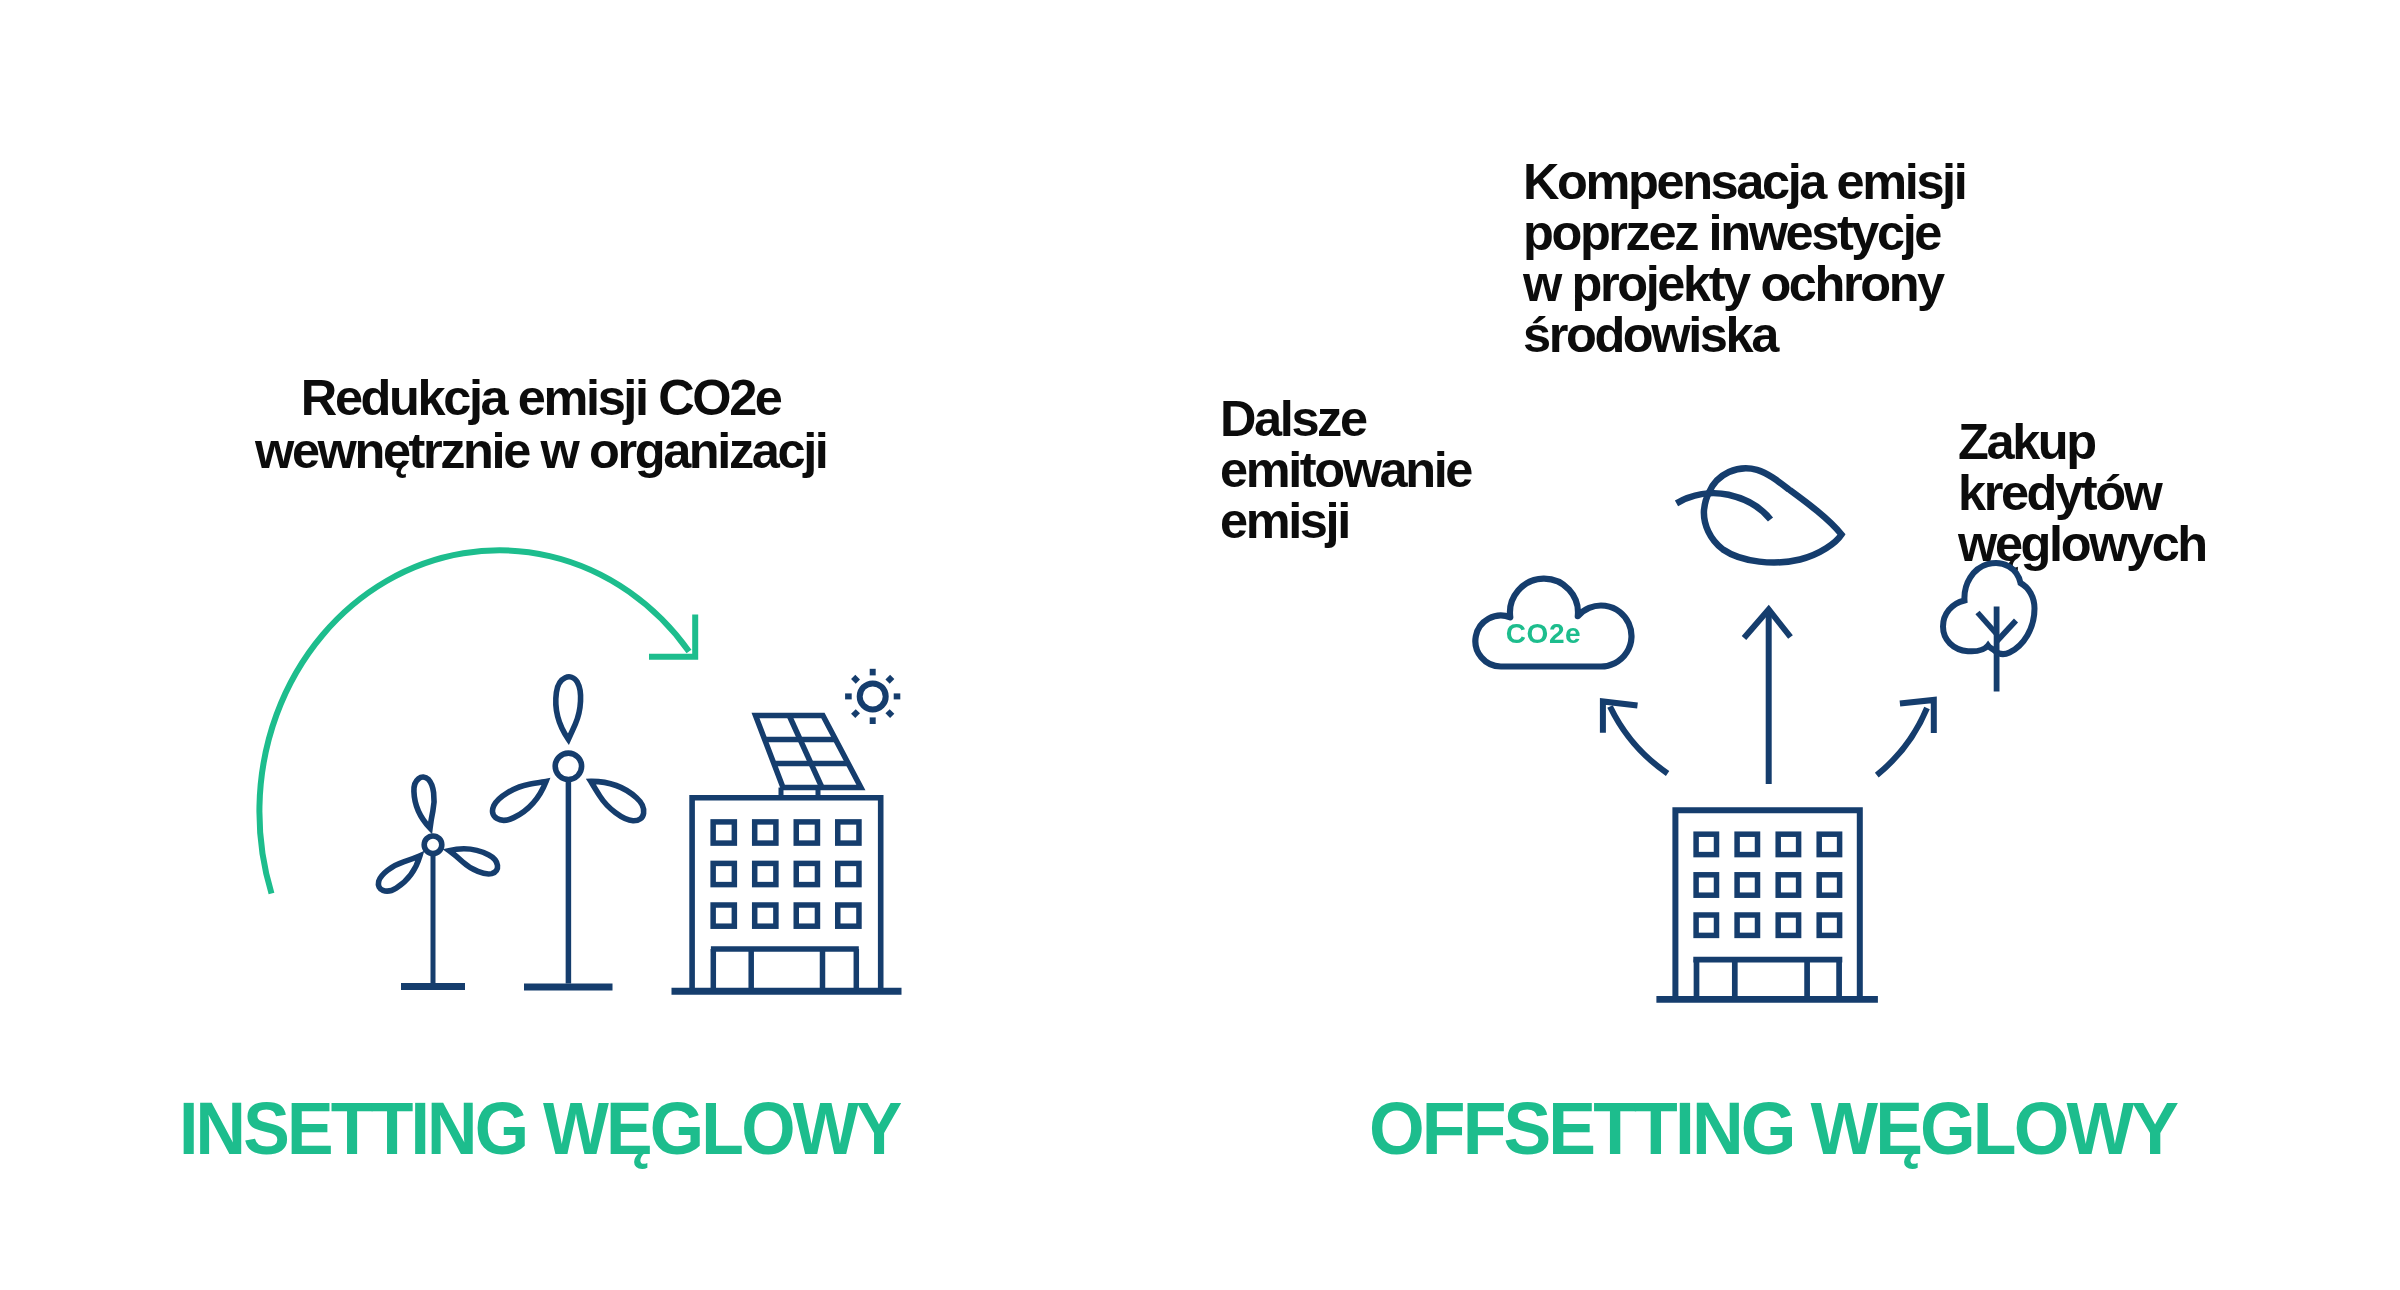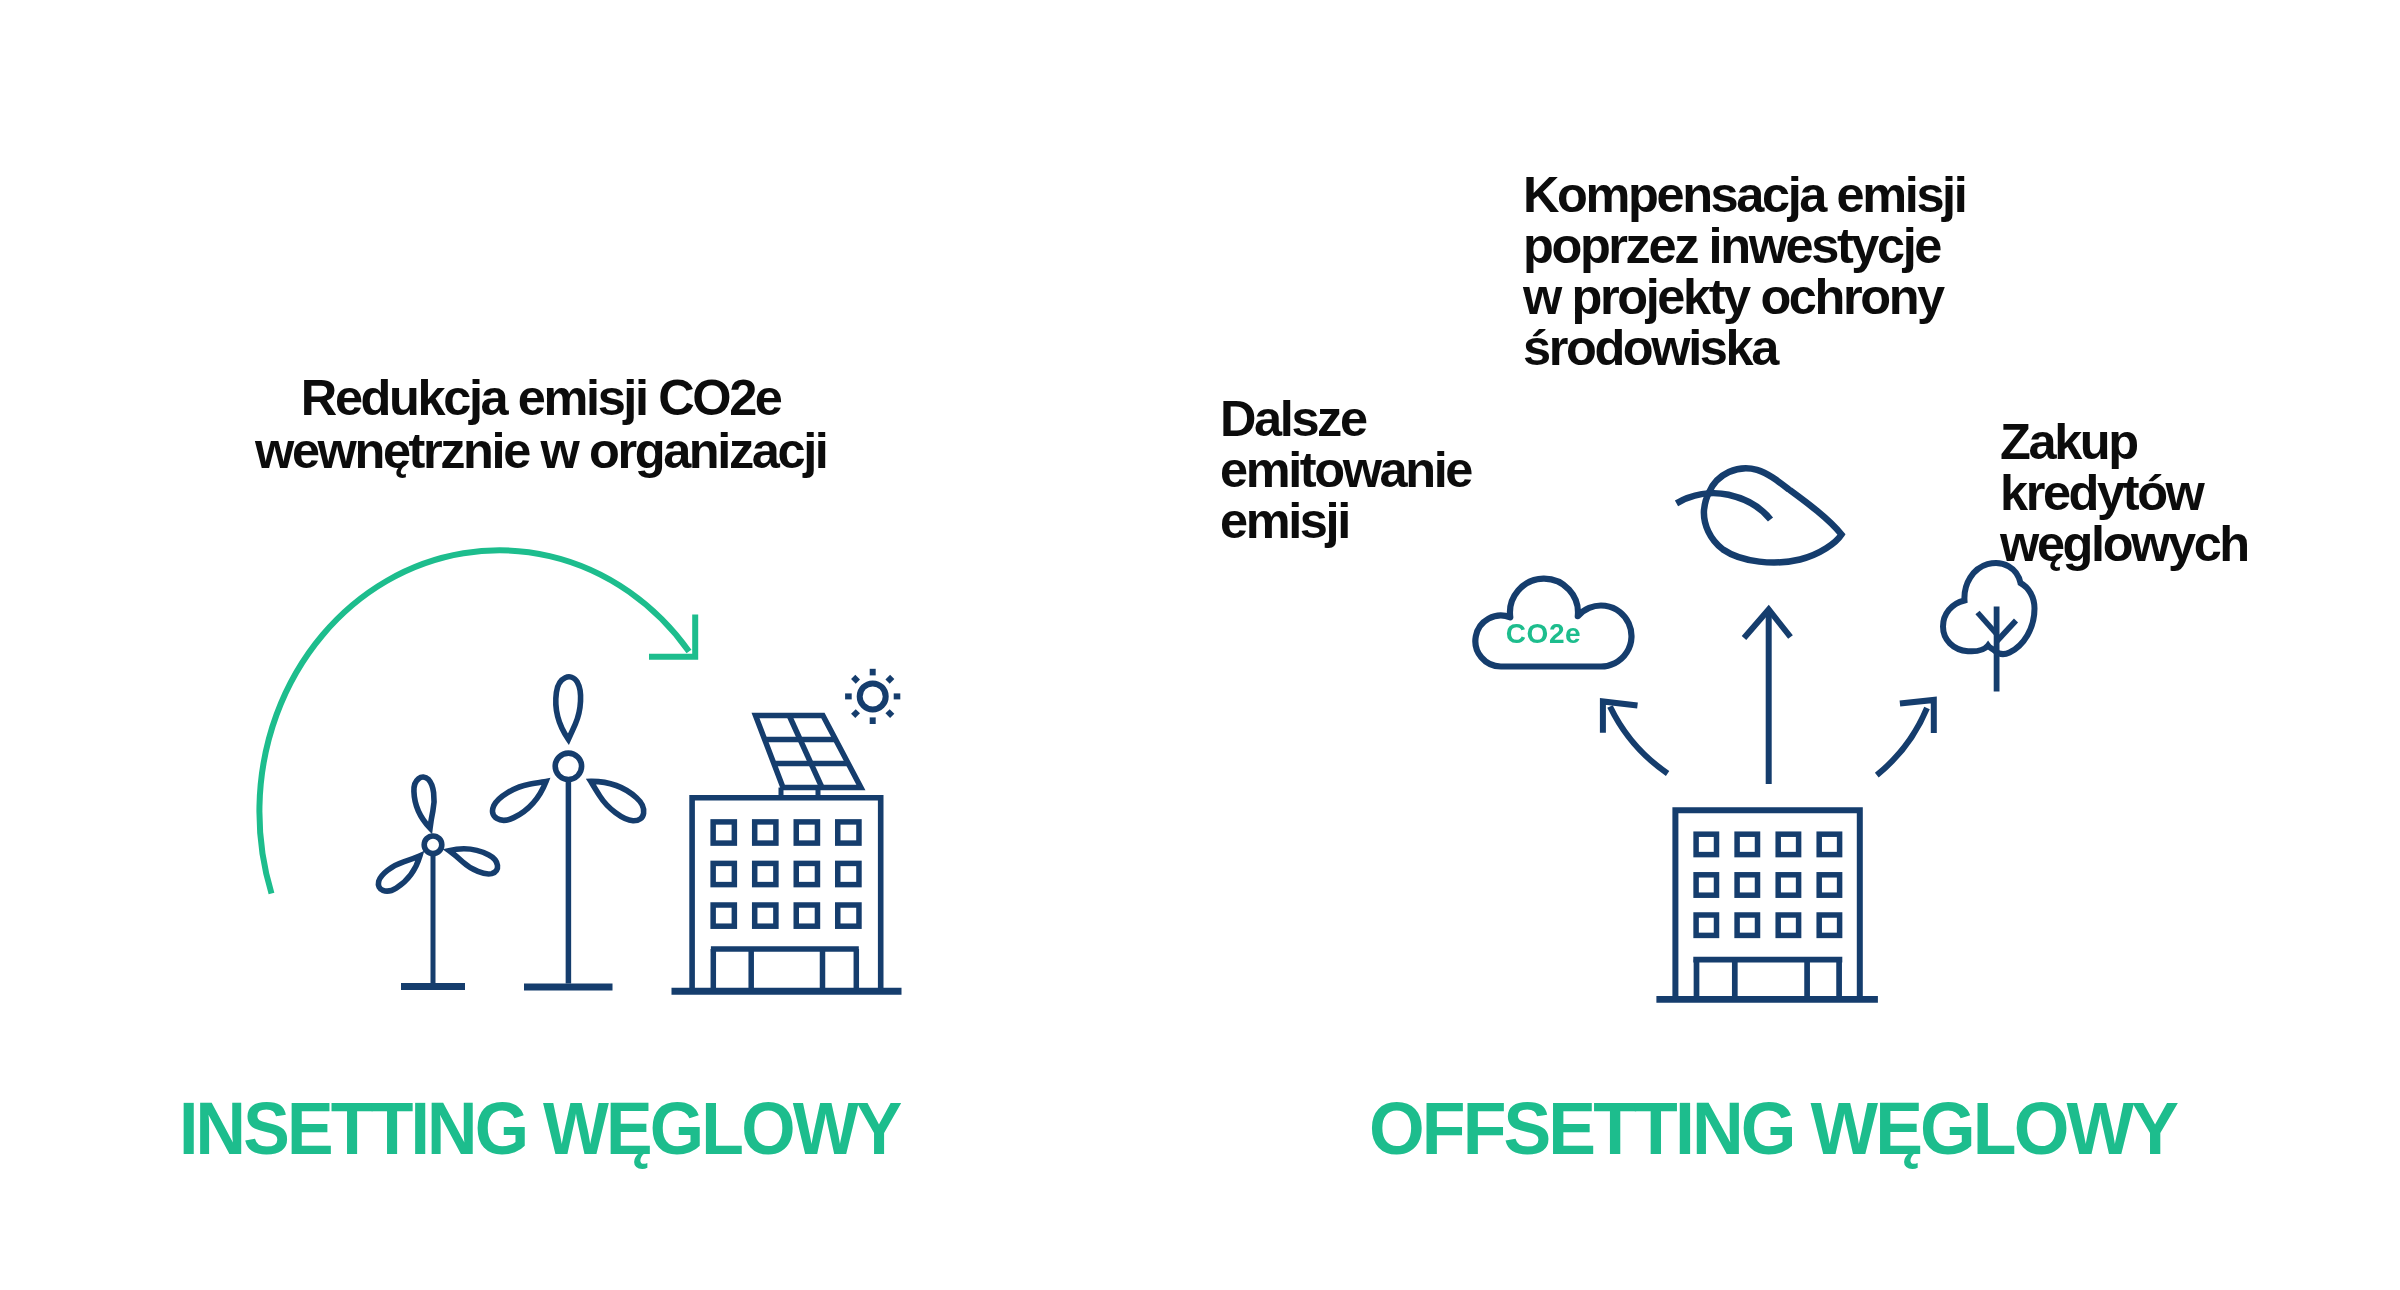--- a/index.html
+++ b/index.html
@@ -5,23 +5,23 @@
   html,body{margin:0;padding:0;}
   body{width:2400px;height:1290px;background:#ffffff;overflow:hidden;position:relative;
        font-family:"Liberation Sans",sans-serif;}
   .t{position:absolute;font-weight:700;font-size:50.5px;line-height:51px;letter-spacing:-2.4px;color:#0c0c0c;white-space:nowrap;}
   .title{position:absolute;font-weight:700;font-size:75px;line-height:80px;color:#1dbd8d;white-space:nowrap;transform-origin:0 0;}
   svg{position:absolute;left:0;top:0;}
 </style>
 </head>
 <body>
 <div class="t" style="left:255px;top:371px;line-height:53px;text-align:center;">Redukcja emisji CO2e<br>wewnętrznie w organizacji</div>
-<div class="t" style="left:1523px;top:169px;">Kompensacja emisji<br>poprzez inwestycje<br>w projekty ochrony<br>środowiska</div>
+<div class="t" style="left:1523px;top:156px;">Kompensacja emisji<br>poprzez inwestycje<br>w projekty ochrony<br>środowiska</div>
 <div class="t" style="left:1220px;top:393px;">Dalsze<br>emitowanie<br>emisji</div>
-<div class="t" style="left:2000px;top:416px;">Zakup<br>kredytów<br>węglowych</div>
+<div class="t" style="left:1958px;top:416px;">Zakup<br>kredytów<br>węglowych</div>
 <div class="title" style="left:179px;top:1088px;letter-spacing:-3px;transform:scaleX(0.931);">INSETTING WĘGLOWY</div>
 <div class="title" style="left:1369px;top:1088px;letter-spacing:-3px;transform:scaleX(0.954);">OFFSETTING WĘGLOWY</div>
 
 <svg width="2400" height="1290" viewBox="0 0 2400 1290" fill="none">
 
 <g stroke="#153d6d" stroke-width="5.6">
 
   <g stroke="#1dbd8d" stroke-width="6">
     <path d="M 271.5 893.5 A 240 261.3 0 0 1 689 651.4"></path>
     <path d="M 649 656.8 L 695.2 656.8 L 695.2 614.5" stroke-linejoin="miter"></path>

